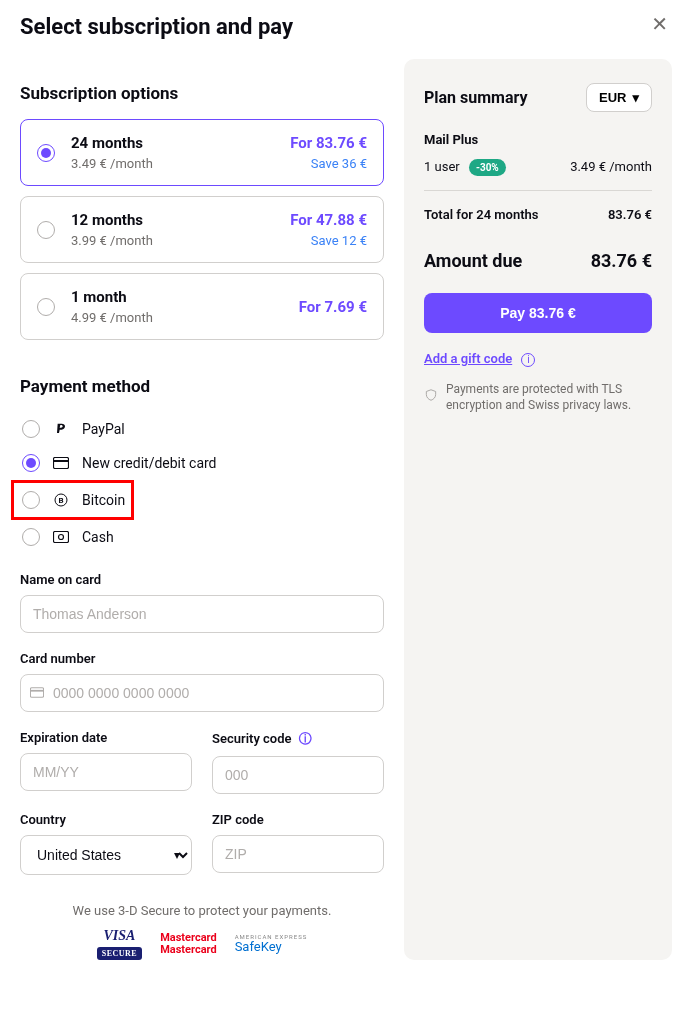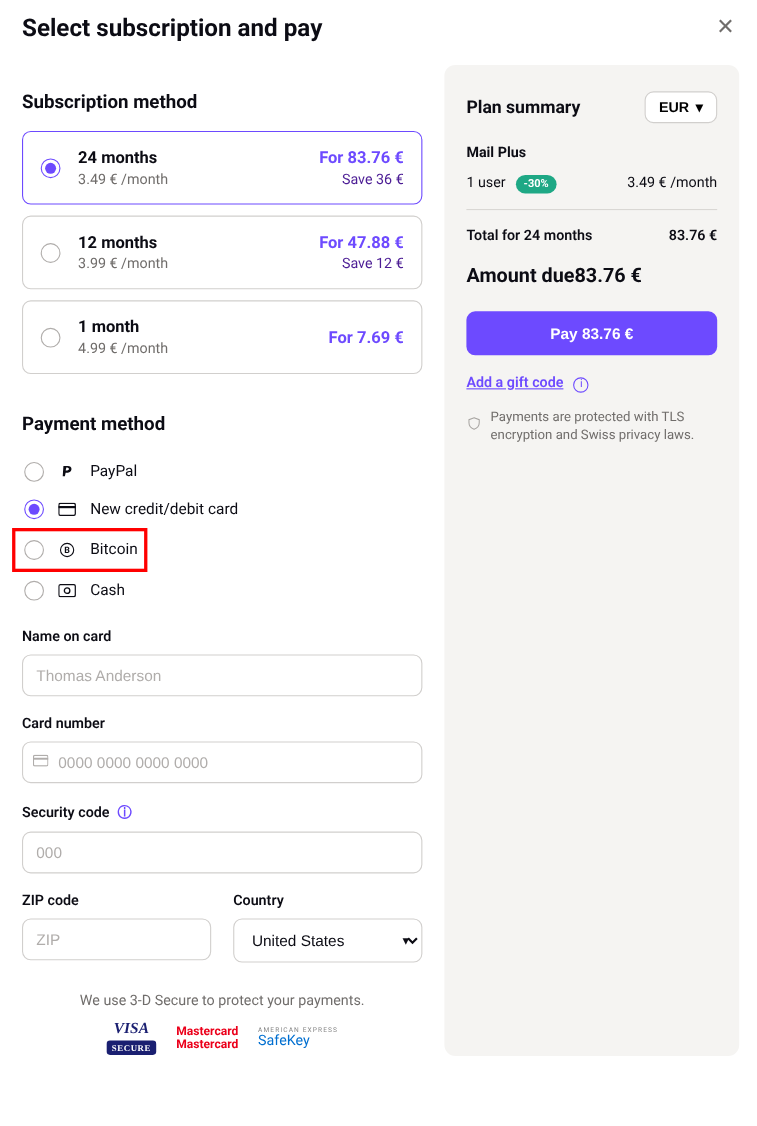--- a/index.html
+++ b/index.html
@@ -48,21 +48,21 @@
   display: inline-flex; align-items:center; justify-content:center;
   flex-shrink: 0;
 }
 .radio.on { border-color: #6d4aff; }
 .radio-dot { width: 10px; height: 10px; border-radius: 50%; background: #6d4aff; }
 .sub-labels { flex: 1; }
 .sub-duration { font-weight: 700; font-size: 15px; }
 .sub-per { color: #706d6b; font-size: 13px; margin-top: 4px; }
 .sub-price { text-align: right; }
 .sub-for { font-weight: 700; color: #6d4aff; font-size: 15px; }
-.sub-save { color: #4c1d95; font-size: 13px; margin-top: 4px; text-align: right; }
+.sub-save { color: #3b82f6; font-size: 13px; margin-top: 4px; text-align: right; }
 
 .pay-row {
   display: flex; align-items: center; gap: 12px;
   padding: 8px 0;
   cursor: pointer;
 }
 .pay-row .radio { margin-left: 2px; }
 .pay-row .pm-icon { width: 18px; display:inline-flex; justify-content:center; color:#0c0c14; }
 .pay-row .pm-label { font-size: 14px; }
 .highlight {
@@ -117,21 +117,21 @@
 .currency-btn {
   border:1px solid #d1cfcd; background:#fff; border-radius:8px;
   padding: 6px 12px; font-size:13px; font-weight:600; cursor:pointer;
   display:inline-flex; align-items:flex-start; gap:6px;
 }
 .plan-name { font-weight:700; font-size:13px; margin-bottom:12px; }
 .user-row { display:flex; justify-content:space-between; align-items:center; font-size:13px; }
 .badge { background:#1ea885; color:#fff; font-size:10px; font-weight:700; padding:3px 7px; border-radius:10px; margin-left:6px; }
 hr.sep { border:none; border-top:1px solid #d9d7d4; margin:16px 0; }
 .total-row { display:flex; justify-content:space-between; font-size:13px; font-weight:600; }
-.amount-row { display:flex; font-size:18px; font-weight:700; margin-top:18px; }
+.amount-row { display:flex; justify-content:space-between; font-size:18px; font-weight:700; margin-top:28px; }
 .pay-button {
   background:#6d4aff; color:#fff; border:none; border-radius:8px;
   width:100%; padding:12px; font-size:14px; font-weight:600; cursor:pointer;
   margin-top:22px;
 }
 .gift-row { margin-top:18px; font-size:13px; }
 .gift-link { color:#6d4aff; font-weight:600; text-decoration:underline; cursor:pointer; }
 .gift-row .info-icon { color:#6d4aff; margin-left:6px; border:1.5px solid #6d4aff; width:14px; height:14px; border-radius:50%; display:inline-flex; align-items:center; justify-content:center; font-size:10px; }
 .protect-row { display:flex; gap:8px; align-items:center; font-size:12px; color:#706d6b; margin-top:14px; line-height:1.4; }
 .shield-icon svg { width:14px; height:14px; }
@@ -139,21 +139,21 @@
 </head>
 <body>
 
 <div class="header">
   <h1 class="title">Select subscription and pay</h1>
   <span class="close-icon">✕</span>
 </div>
 
 <div class="container">
   <div class="left">
-    <h2 class="section">Subscription method</h2>
+    <h2 class="section">Subscription options</h2>
 
     <div class="sub-option selected">
       <span class="radio on">
           <span class="radio-dot"></span>
         </span>
       <div class="sub-labels">
         <div class="sub-duration">24 months</div>
         <div class="sub-per">3.49 € /month</div>
       </div>
       <div class="sub-price">
@@ -243,38 +243,42 @@
         <svg width="14" height="11" viewBox="0 0 16 12">
             <rect x="0.5" y="0.5" width="15" height="11" rx="1.5" fill="none" stroke="currentColor" stroke-width="1.2"></rect>
             <rect x="0" y="3" width="16" height="2" fill="currentColor"></rect>
           </svg>
       </span>
       <input type="text" placeholder="0000 0000 0000 0000" style="">
     </div>
 
     <div class="two-col">
       <div>
+        <label class="form-label">Expiration date</label>
+        <input type="text" placeholder="MM/YY" style="">
+      </div>
+      <div>
         <label class="form-label"><span>Security code</span> <span class="info-icon">ⓘ</span></label>
         <input type="text" placeholder="000" style="">
       </div>
     </div>
 
     <div class="two-col">
-      <div>
-        <label class="form-label">ZIP code</label>
-        <input type="text" placeholder="ZIP" style="">
-      </div>
       <div>
         <label class="form-label">Country</label>
         <div class="select-wrap">
           <select>
             <option>United States</option>
           </select>
         </div>
       </div>
+      <div>
+        <label class="form-label">ZIP code</label>
+        <input type="text" placeholder="ZIP" style="">
+      </div>
     </div>
 
     <div class="secure-note">We use 3-D Secure to protect your payments.</div>
     <div class="logos">
       <div class="visa">
         <div>VISA</div>
         <div class="secure">SECURE</div>
       </div>
       <div class="mc">
         <div>Mastercard</div>

